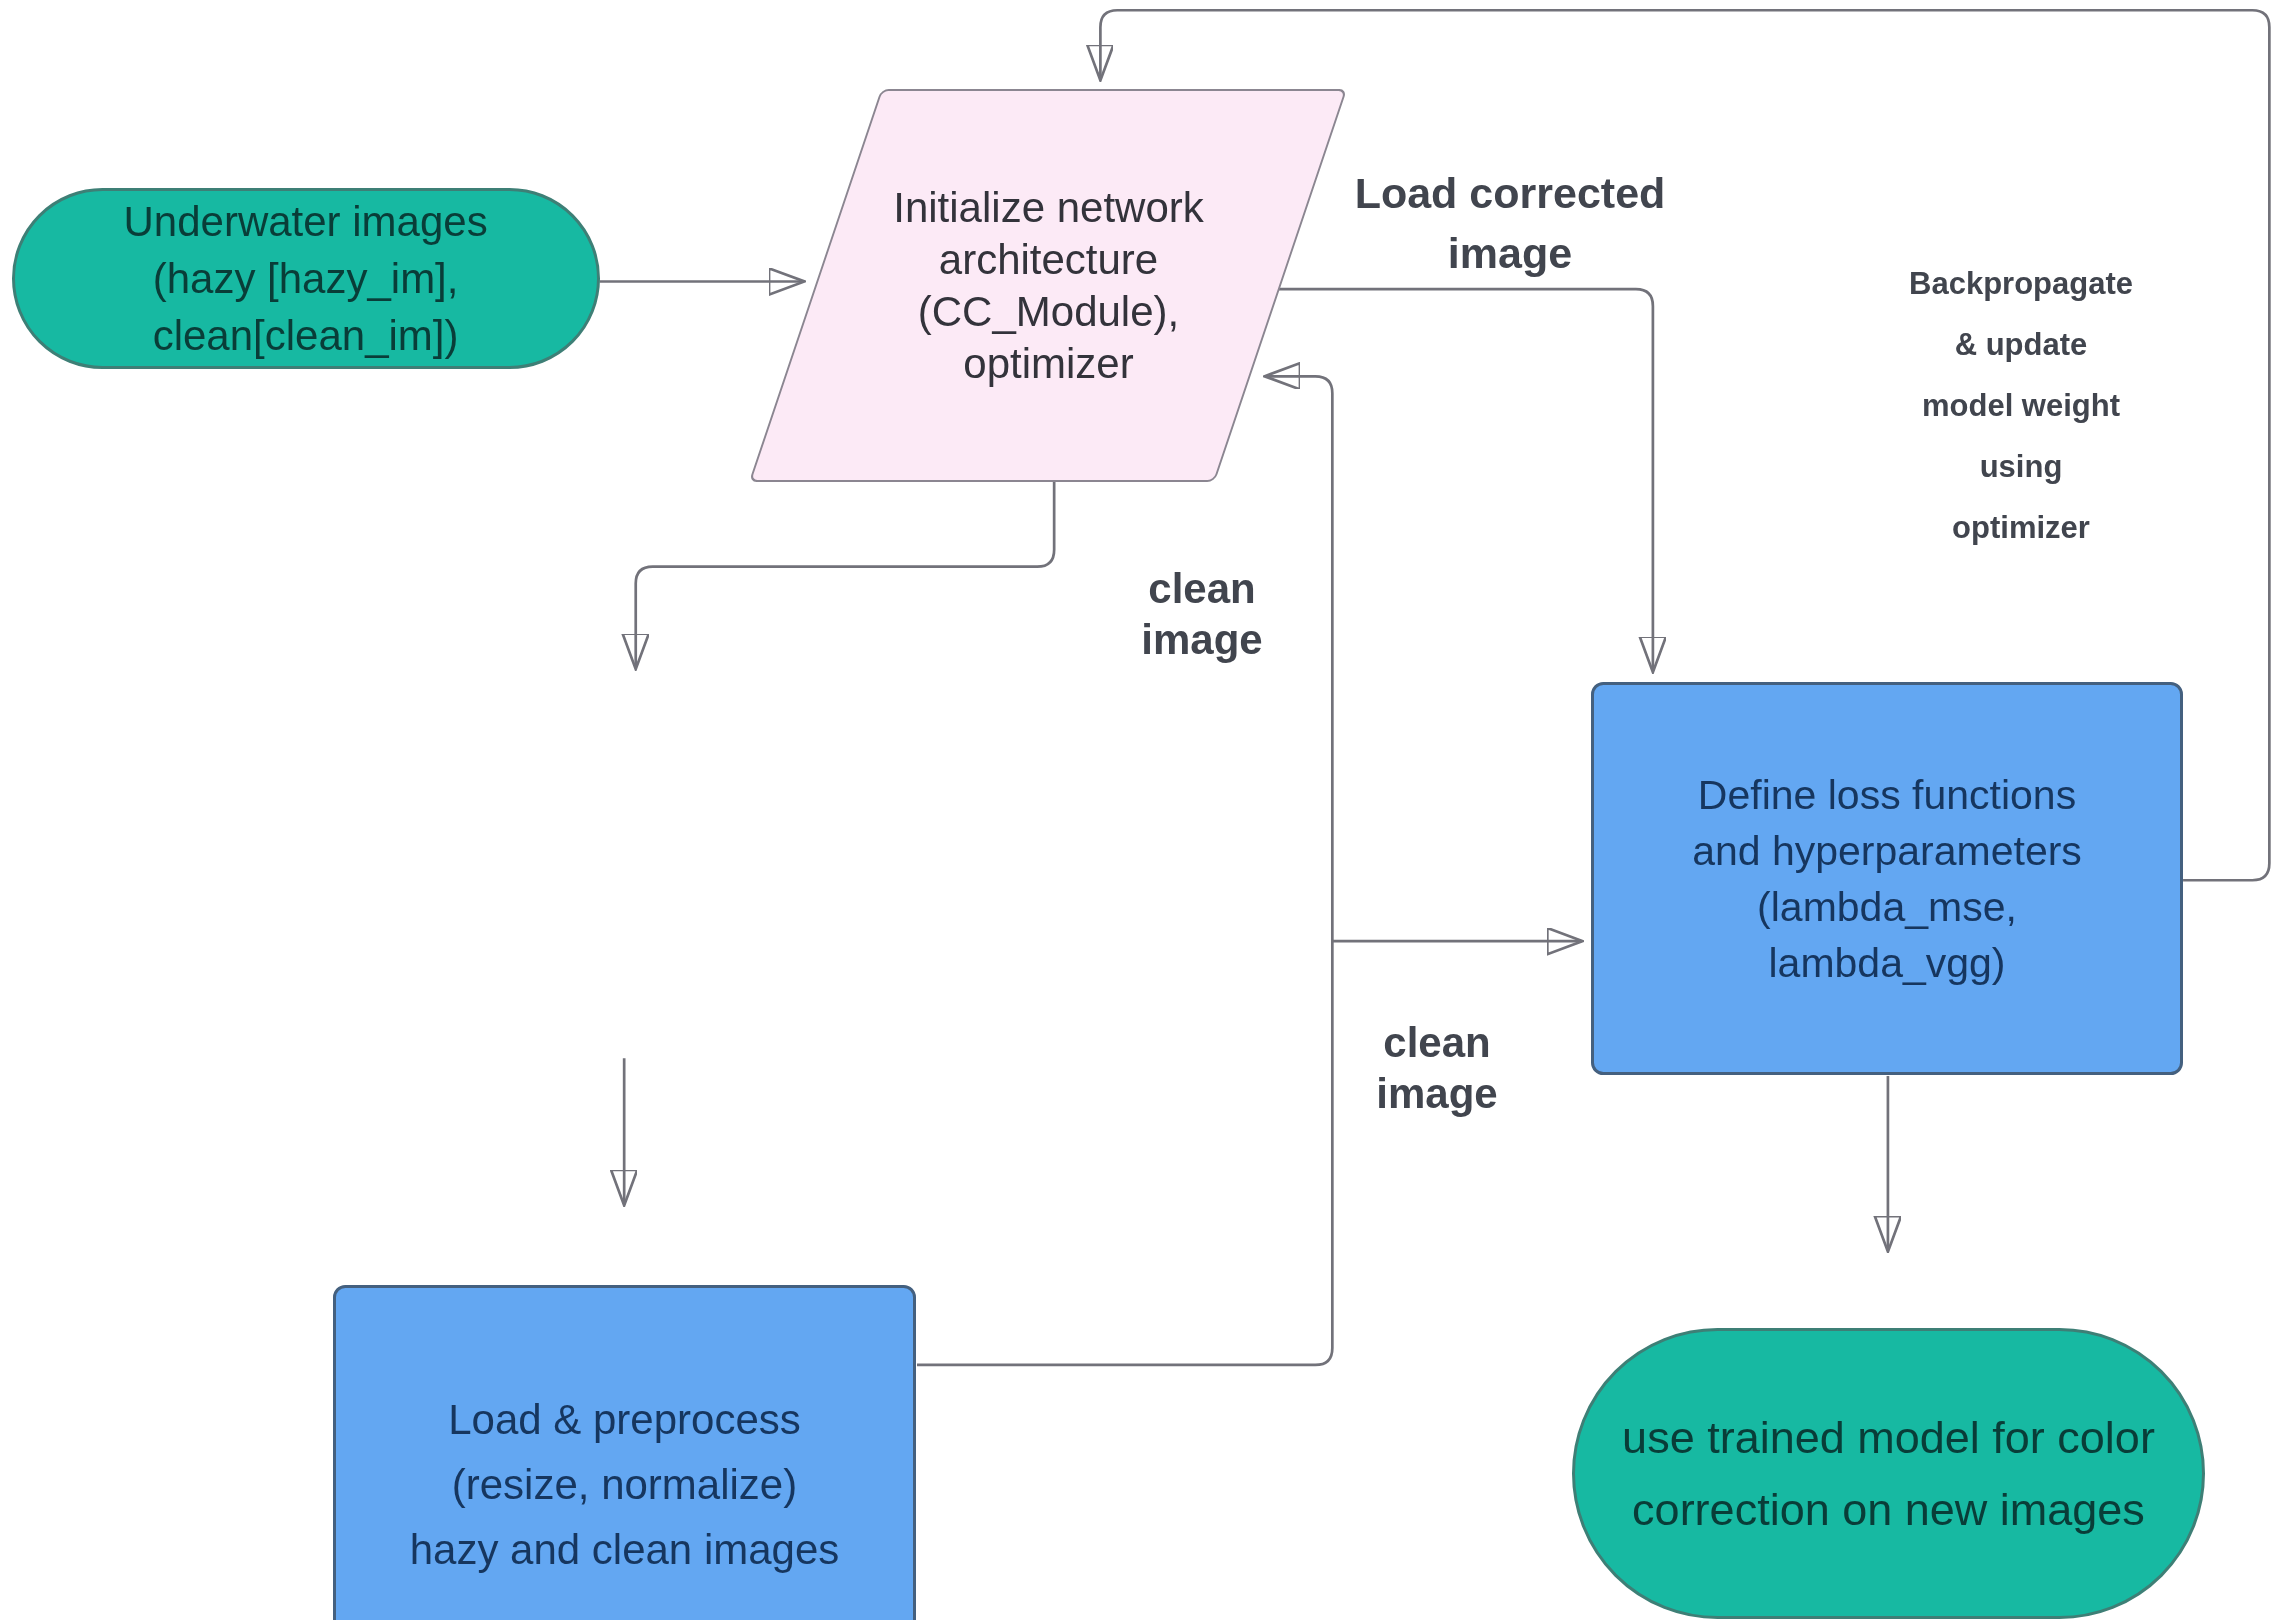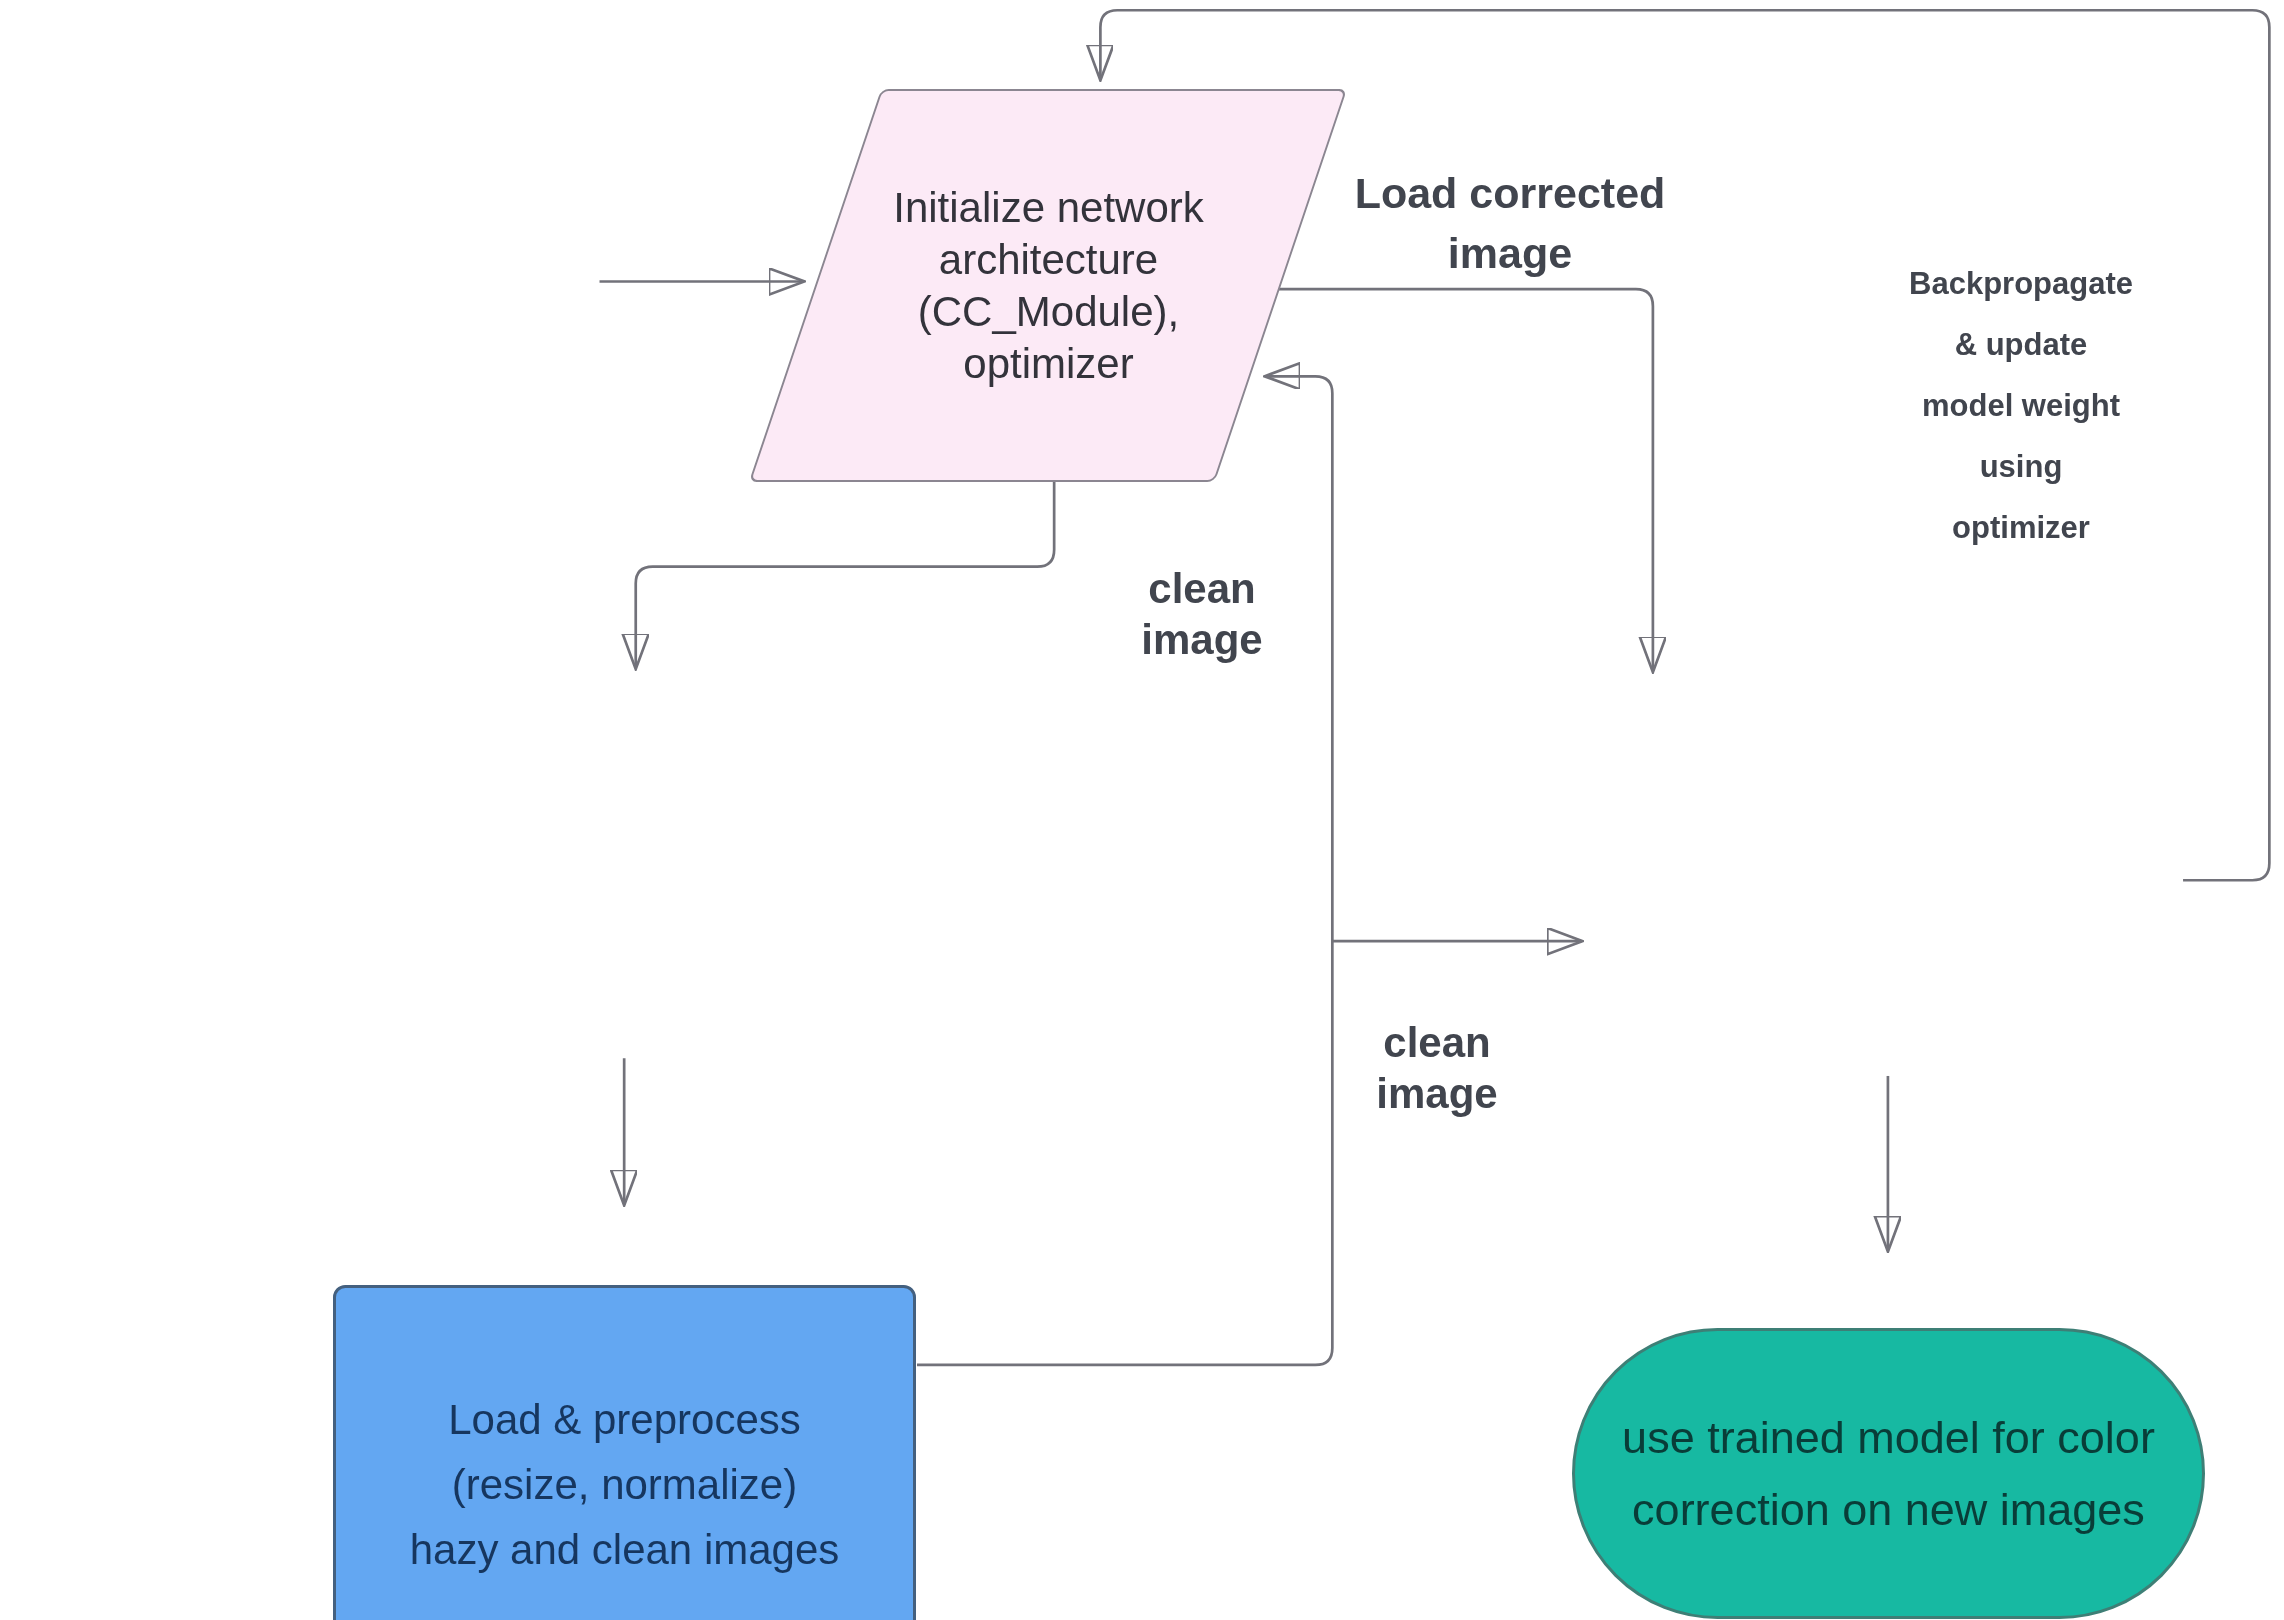--- a/index.html
+++ b/index.html
@@ -93,29 +93,36 @@
     <path d="M 778 365 L 1042 365" marker-end="url(#arrow)"></path>
     <path d="M 2833 1142 L 2923 1142 Q 2945 1142 2945 1120 L 2945 35 Q 2945 13 2923 13 L 1450 13 Q 1428 13 1428 35 L 1428 102" marker-end="url(#arrow)"></path>
     <path d="M 1368 621 L 1368 713 Q 1368 735 1346 735 L 847 735 Q 825 735 825 757 L 825 866" marker-end="url(#arrow)"></path>
     <path d="M 1652 375 L 2123 375 Q 2145 375 2145 397 L 2145 870" marker-end="url(#arrow)"></path>
     <path d="M 810 1373 L 810 1562" marker-end="url(#arrow)"></path>
     <path d="M 1190 1771 L 1707 1771 Q 1729 1771 1729 1749 L 1729 510 Q 1729 488 1707 488 L 1643 488" marker-end="url(#arrow)"></path>
     <path d="M 1729 1221 L 2052 1221" marker-end="url(#arrow)"></path>
     <path d="M 2450 1396 L 2450 1622" marker-end="url(#arrow)"></path>
   </svg>
 
+  <div class="node stadium" id="node-input">Underwater images
+(hazy [hazy_im],
+clean[clean_im])</div>
 
   <div id="node-init">
     <div class="unskew">Initialize network
 architecture
 (CC_Module),
 optimizer</div>
   </div>
 
 
+  <div class="node bluebox" id="node-loss">Define loss functions
+and hyperparameters
+(lambda_mse,
+lambda_vgg)</div>
 
   <div class="node bluebox" id="node-load">Load  &amp; preprocess
 (resize, normalize)
 hazy and clean images</div>
 
   <div class="node stadium" id="node-output">use trained model for color
 correction on new images</div>
 
   <div class="edge-label" id="label-color-corrected">Load corrected
 image</div>

